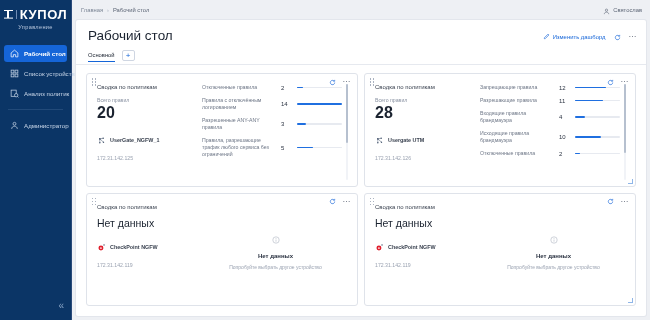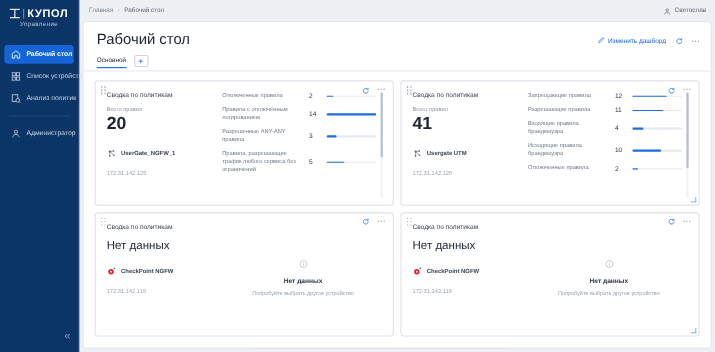--- a/index.html
+++ b/index.html
@@ -23,21 +23,21 @@
   .logo-wrap { padding: 7px 0 4px 0; text-align: center; }
   .logo-row { display: flex; align-items: center; justify-content: center; gap: 3px; }
   .logo-mark { width: 9px; height: 9px; position: relative; }
   .logo-mark:before, .logo-mark:after {
     content: ""; position: absolute; background: #ffffff;
   }
   .logo-mark:before { left: 0; top: 0; width: 9px; height: 1.4px; box-shadow: 0 7.6px 0 #fff; }
   .logo-mark:after { left: 3.8px; top: 1.4px; width: 1.4px; height: 6.2px; }
   .logo-sep { width: 1px; height: 9px; background: #6f8cb5; }
   .logo-text {
-    color: #ffffff; font-size: 10px; letter-spacing: .6px; font-weight: 700;
+    color: #ffffff; font-size: 13px; letter-spacing: .6px; font-weight: 700;
   }
   .logo-sub {
     color: #b9c8de; font-size: 5.6px; letter-spacing: .35px;
     margin-top: 2px; text-align: center;
   }
 
   .nav { margin-top: 11px; }
   .nav-item {
     display: flex; align-items: center; gap: 5px;
     height: 17px; padding: 0 6px; margin: 0 4px 3px 4px;
@@ -358,21 +358,21 @@
                 <path d="M13 2v3.2h-3.2" fill="none" stroke="#1565d8" stroke-width="1.5"></path>
               </svg>
             </span>
             <span class="dots">⋯</span>
           </div>
 
           <div class="card-body">
             <div class="card-left">
               <div class="card-title">Сводка по политикам</div>
               <div class="card-sub">Всего правил</div>
-              <div class="card-big">41</div>
+              <div class="card-big">28</div>
               <div class="dev-row">
                 <span>
                   <svg width="9" height="9" viewBox="0 0 16 16">
                     <circle cx="5" cy="5" r="1.6" fill="#4a5a72"></circle>
                     <circle cx="11" cy="4" r="1.3" fill="#4a5a72"></circle>
                     <circle cx="5" cy="12" r="1.3" fill="#4a5a72"></circle>
                     <circle cx="11.5" cy="11" r="1.3" fill="#4a5a72"></circle>
                     <path d="M5 5L11 4M5 5L5 12M5 5l6.5 6" stroke="#4a5a72" stroke-width="0.9" fill="none"></path>
                   </svg>
                 </span>

